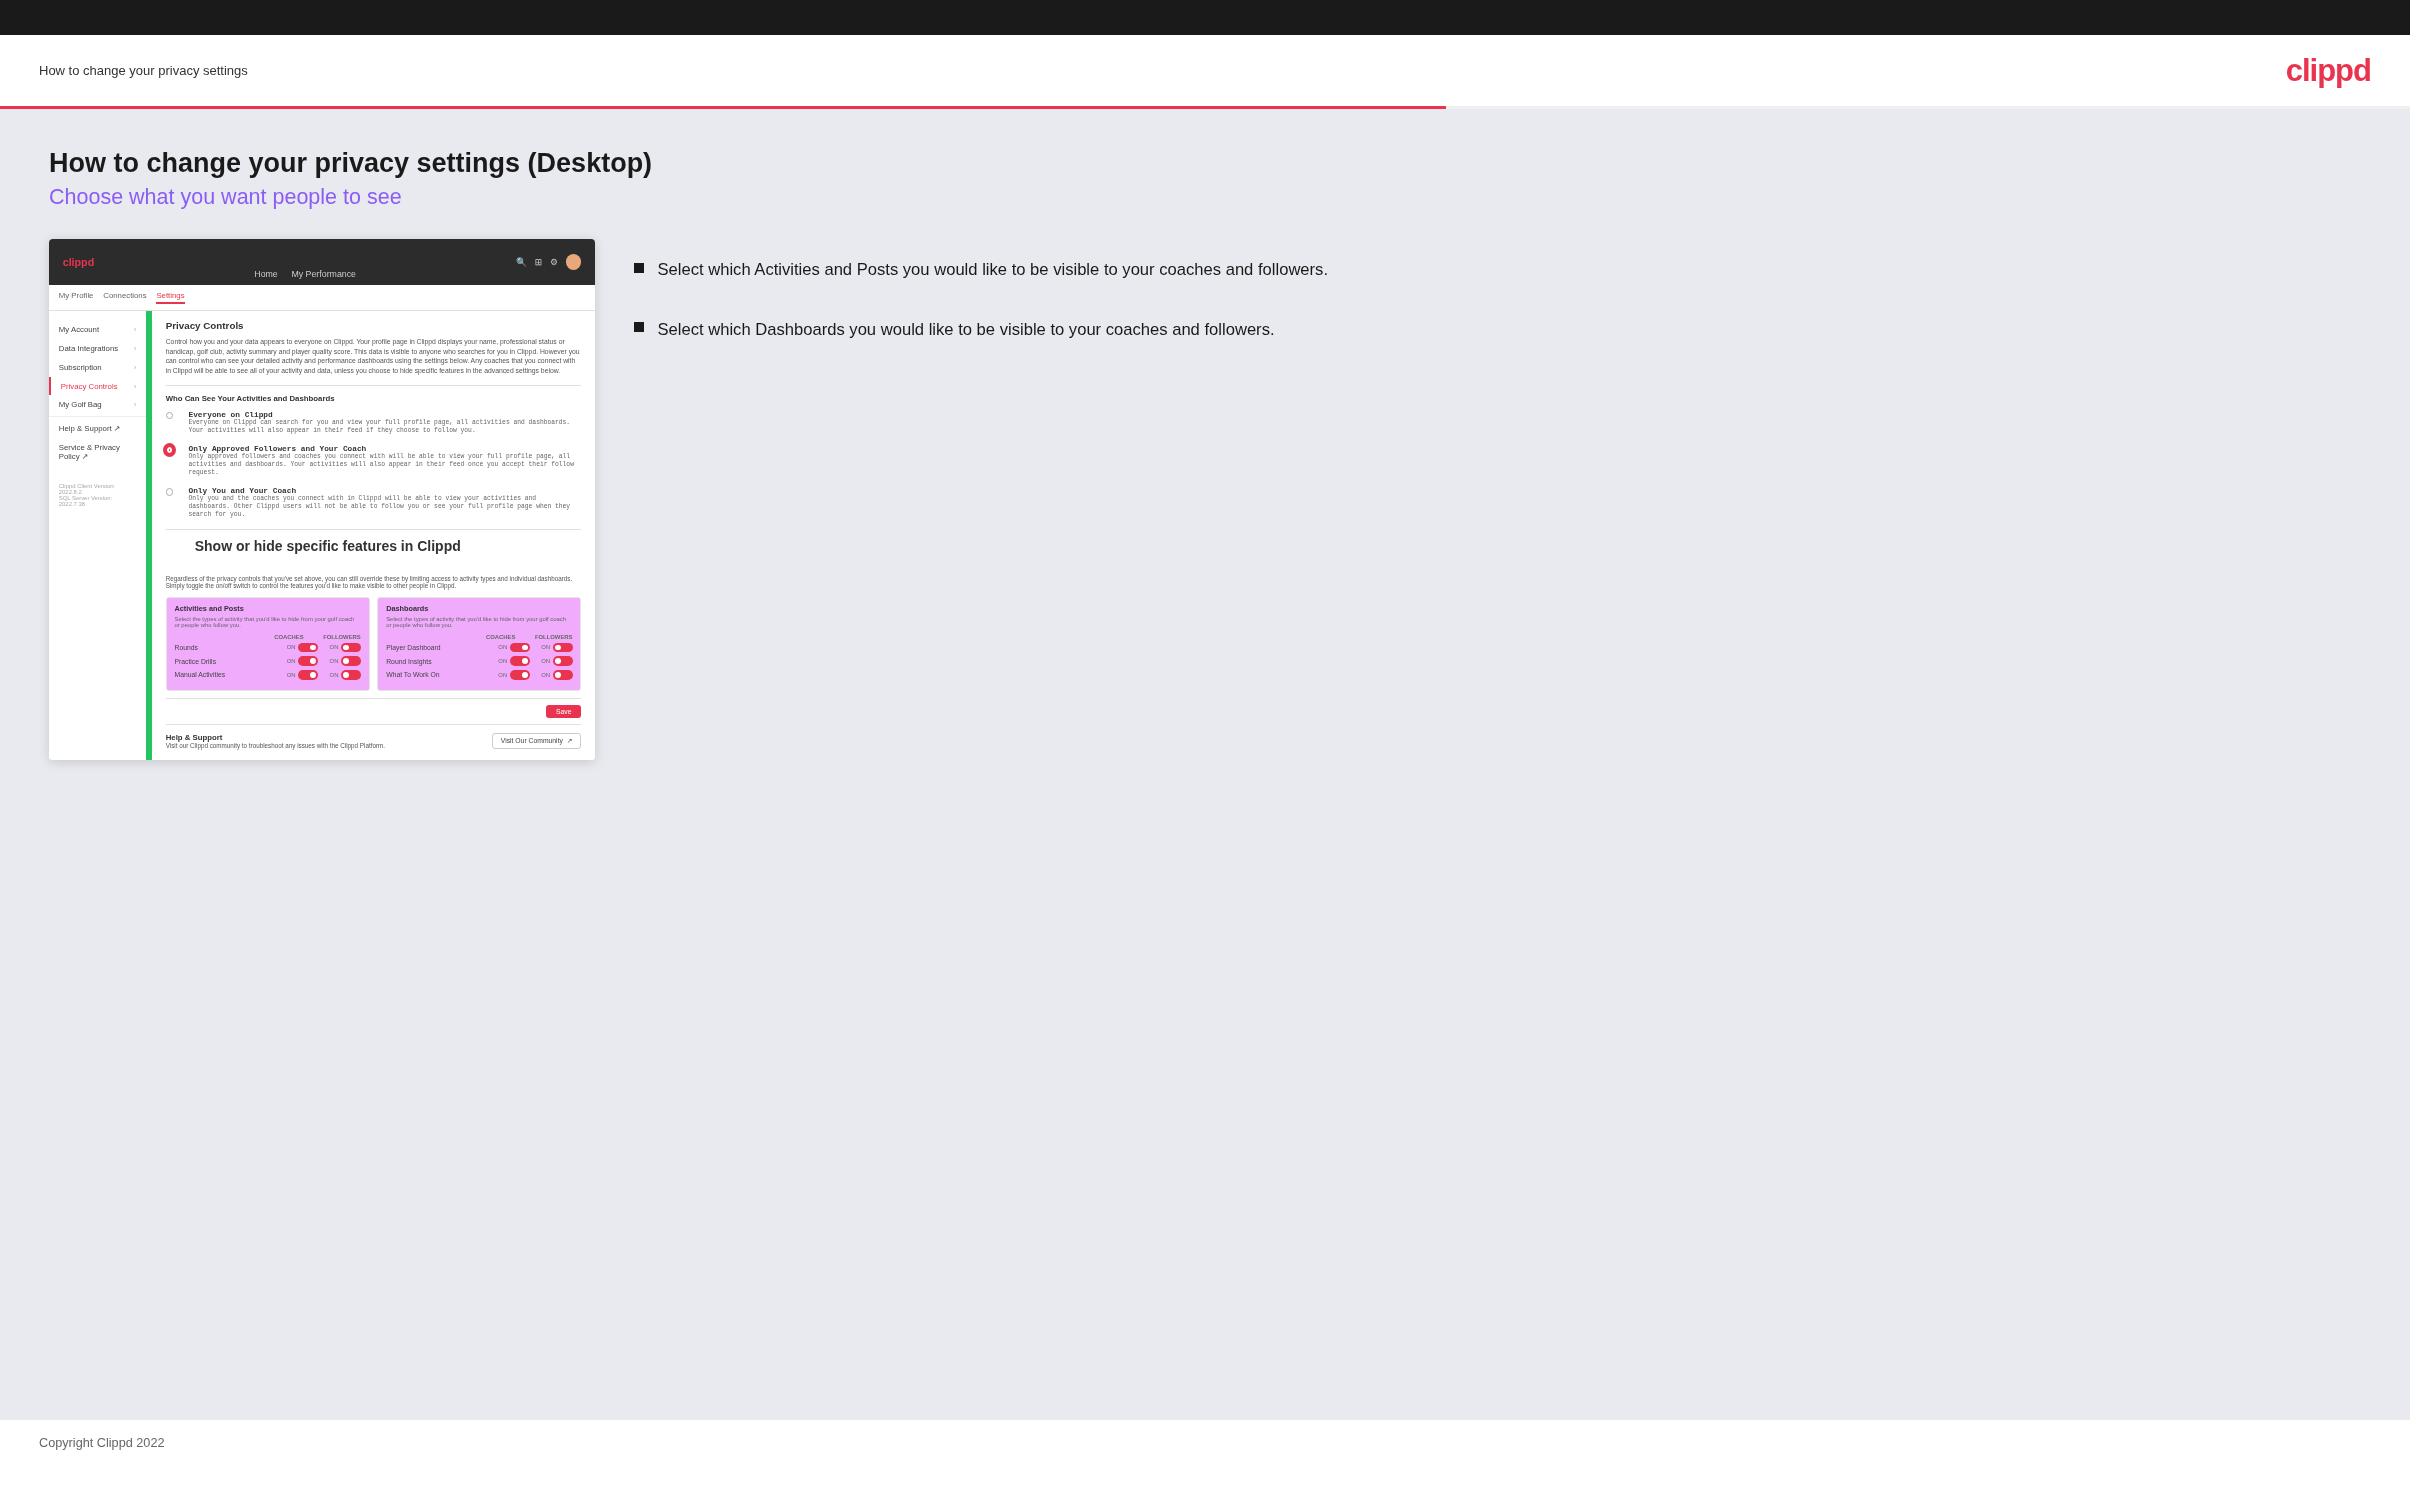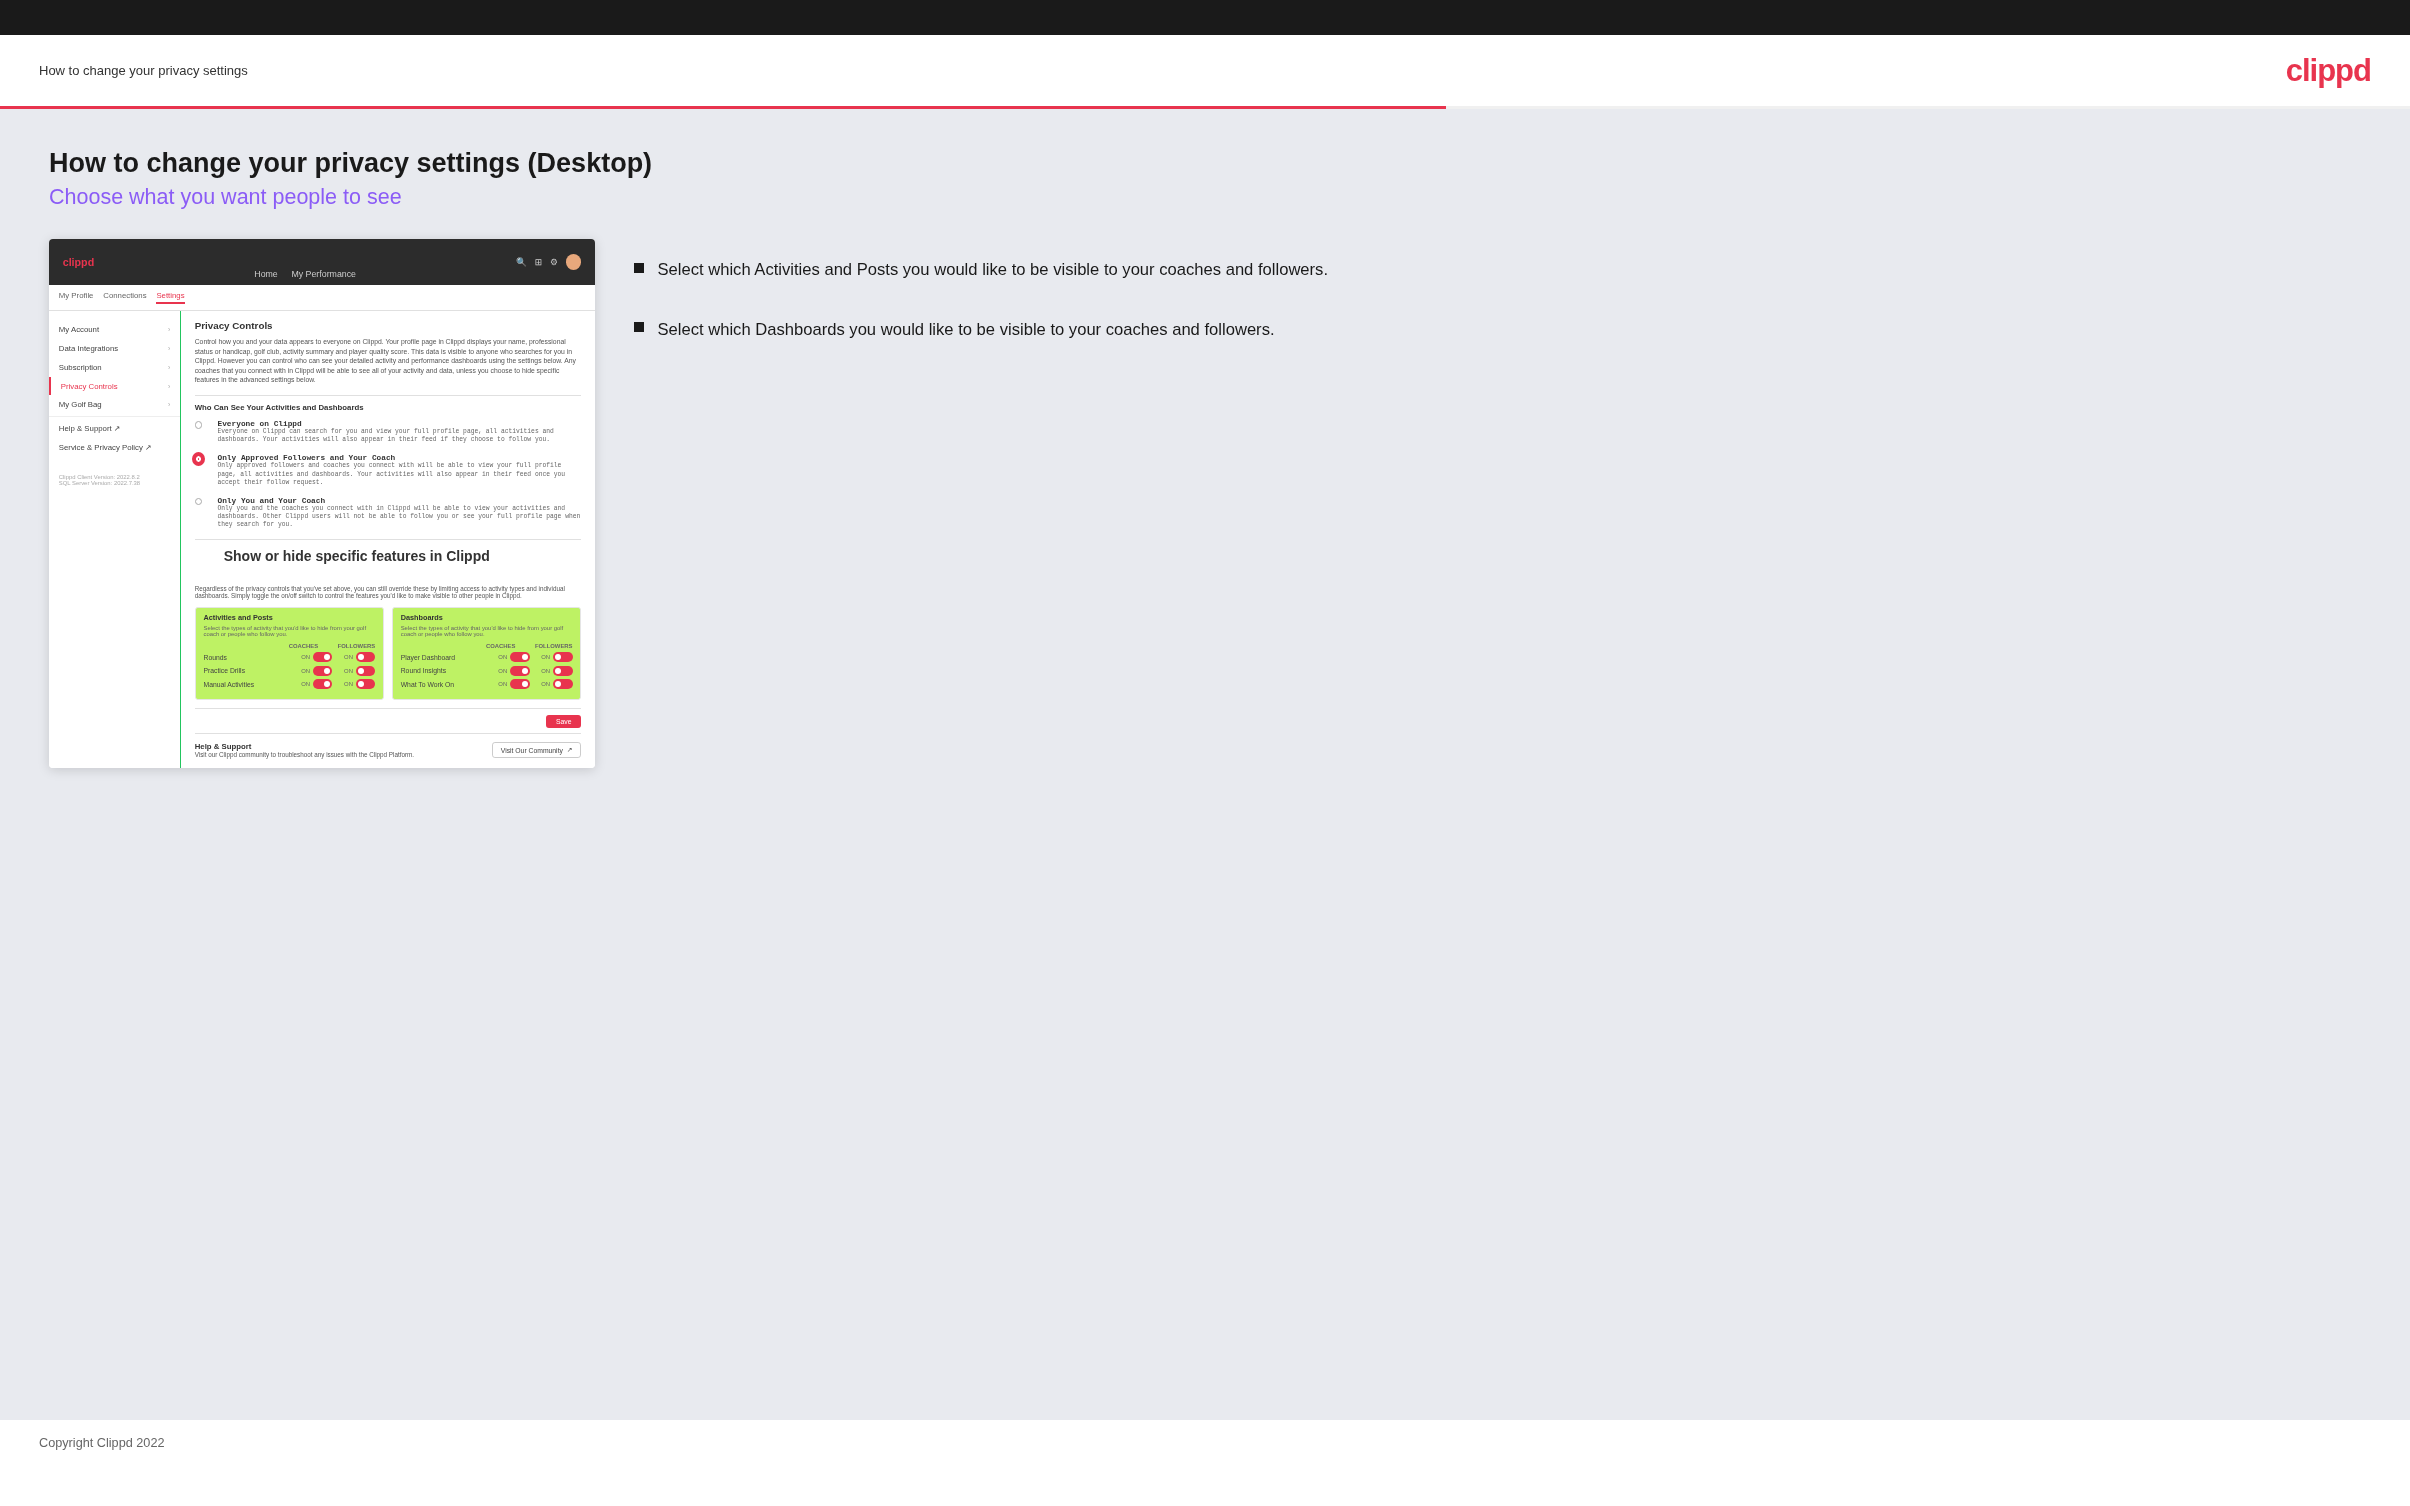--- a/index.html
+++ b/index.html
@@ -116,23 +116,23 @@
       background: #e8a87c;
     }
 
     .app-body {
       display: flex;
       min-height: 449px;
     }
 
     
     .app-sidebar {
-      width: 132px;
-      background: #fff;
-      border-right: 1px solid #22c55e;
+      width: 103px;
+      background: #fff;
+      border-right: 6px solid #22c55e;
       padding: 9.8px 0;
     }
     .app-sub-nav {
       display: flex;
       gap: 9.8px;
       padding: 5.9px 9.8px;
       border-bottom: 1px solid #e0e0e0;
       background: #fff;
     }
     .app-sub-nav-item {
@@ -254,21 +254,21 @@
     }
 
     .two-col-grid {
       display: grid;
       grid-template-columns: 1fr 1fr;
       gap: 7.8px;
       margin-bottom: 7.8px;
     }
 
     .toggle-section {
-      background: #bef264;
+      background: #f0abfc;
       border: 1px solid #e5e5e5;
       border-radius: 2.9px;
       padding: 5.9px 7.8px;
     }
     .toggle-section-title {
       font-size: 7.3px;
       font-weight: 600;
       color: #333;
       margin-bottom: 2.9px;
     }

